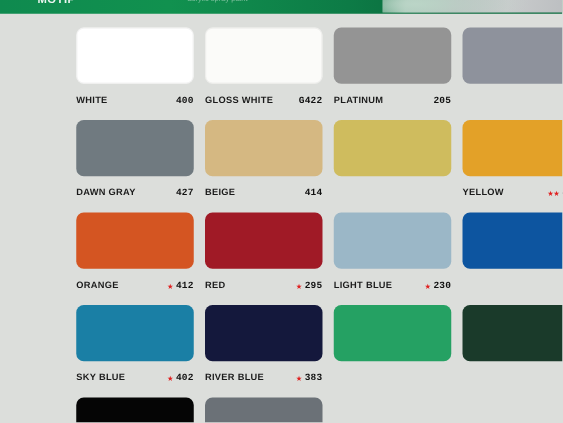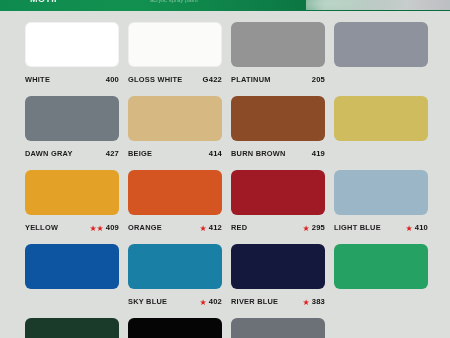--- a/index.html
+++ b/index.html
@@ -80,20 +80,21 @@
     box-sizing: border-box;
     display: grid;
     grid-template-columns: repeat(4, 94px);
     column-gap: 9px;
     row-gap: 0;
   }
 
   .cell {
     width: 94px;
     margin-bottom: 0;
+    margin-left: 36px;
   }
 
   .chip {
     width: 94px;
     height: 45px;
     border-radius: 6px;
     box-sizing: border-box;
   }
   .chip.bordered {
     box-shadow: inset 0 0 0 1px rgba(0,0,0,.05);
@@ -115,20 +116,21 @@
     color: #1b1b1b;
     white-space: nowrap;
     text-transform: uppercase;
   }
 
   .right-group {
     display: flex;
     align-items: flex-end;
     gap: 2px;
     white-space: nowrap;
+    font-family: Liberation Mono, monospace;
   }
 
   .stars {
     display: inline-flex;
     gap: 0px;
     line-height: 1;
     position: relative;
     top: .5px;
   }
   .star {
@@ -200,29 +202,20 @@
       <div class="cell">
         <div class="chip" style="background: rgb(213, 184, 130);"></div>
         <div class="meta">
           <span class="chip-name">BEIGE</span>
           <span class="right-group">
             <span class="chip-code">414</span>
           </span>
         </div>
       </div>
       <div class="cell">
-        <div class="chip" style="background: rgb(140, 75, 39);"></div>
-        <div class="meta">
-          <span class="chip-name">BURN BROWN</span>
-          <span class="right-group">
-            <span class="chip-code">419</span>
-          </span>
-        </div>
-      </div>
-      <div class="cell">
         <div class="chip" style="background: rgb(207, 188, 94);"></div>
       </div>
       <div class="cell">
         <div class="chip" style="background: rgb(227, 161, 40);"></div>
         <div class="meta">
           <span class="chip-name">YELLOW</span>
           <span class="right-group">
             <span class="stars">
               <span class="star" style="color: rgb(224, 32, 32);">★</span>
               <span class="star" style="color: rgb(224, 32, 32);">★</span>
@@ -256,21 +249,21 @@
         </div>
       </div>
       <div class="cell">
         <div class="chip" style="background: rgb(155, 183, 199);"></div>
         <div class="meta">
           <span class="chip-name">LIGHT BLUE</span>
           <span class="right-group">
             <span class="stars">
               <span class="star" style="color: rgb(224, 32, 32);">★</span>
             </span>
-            <span class="chip-code">410</span>
+            <span class="chip-code">230</span>
           </span>
         </div>
       </div>
       <div class="cell">
         <div class="chip" style="background: rgb(13, 85, 160);"></div>
       </div>
       <div class="cell">
         <div class="chip" style="background: rgb(26, 127, 165);"></div>
         <div class="meta">
           <span class="chip-name">SKY BLUE</span>

